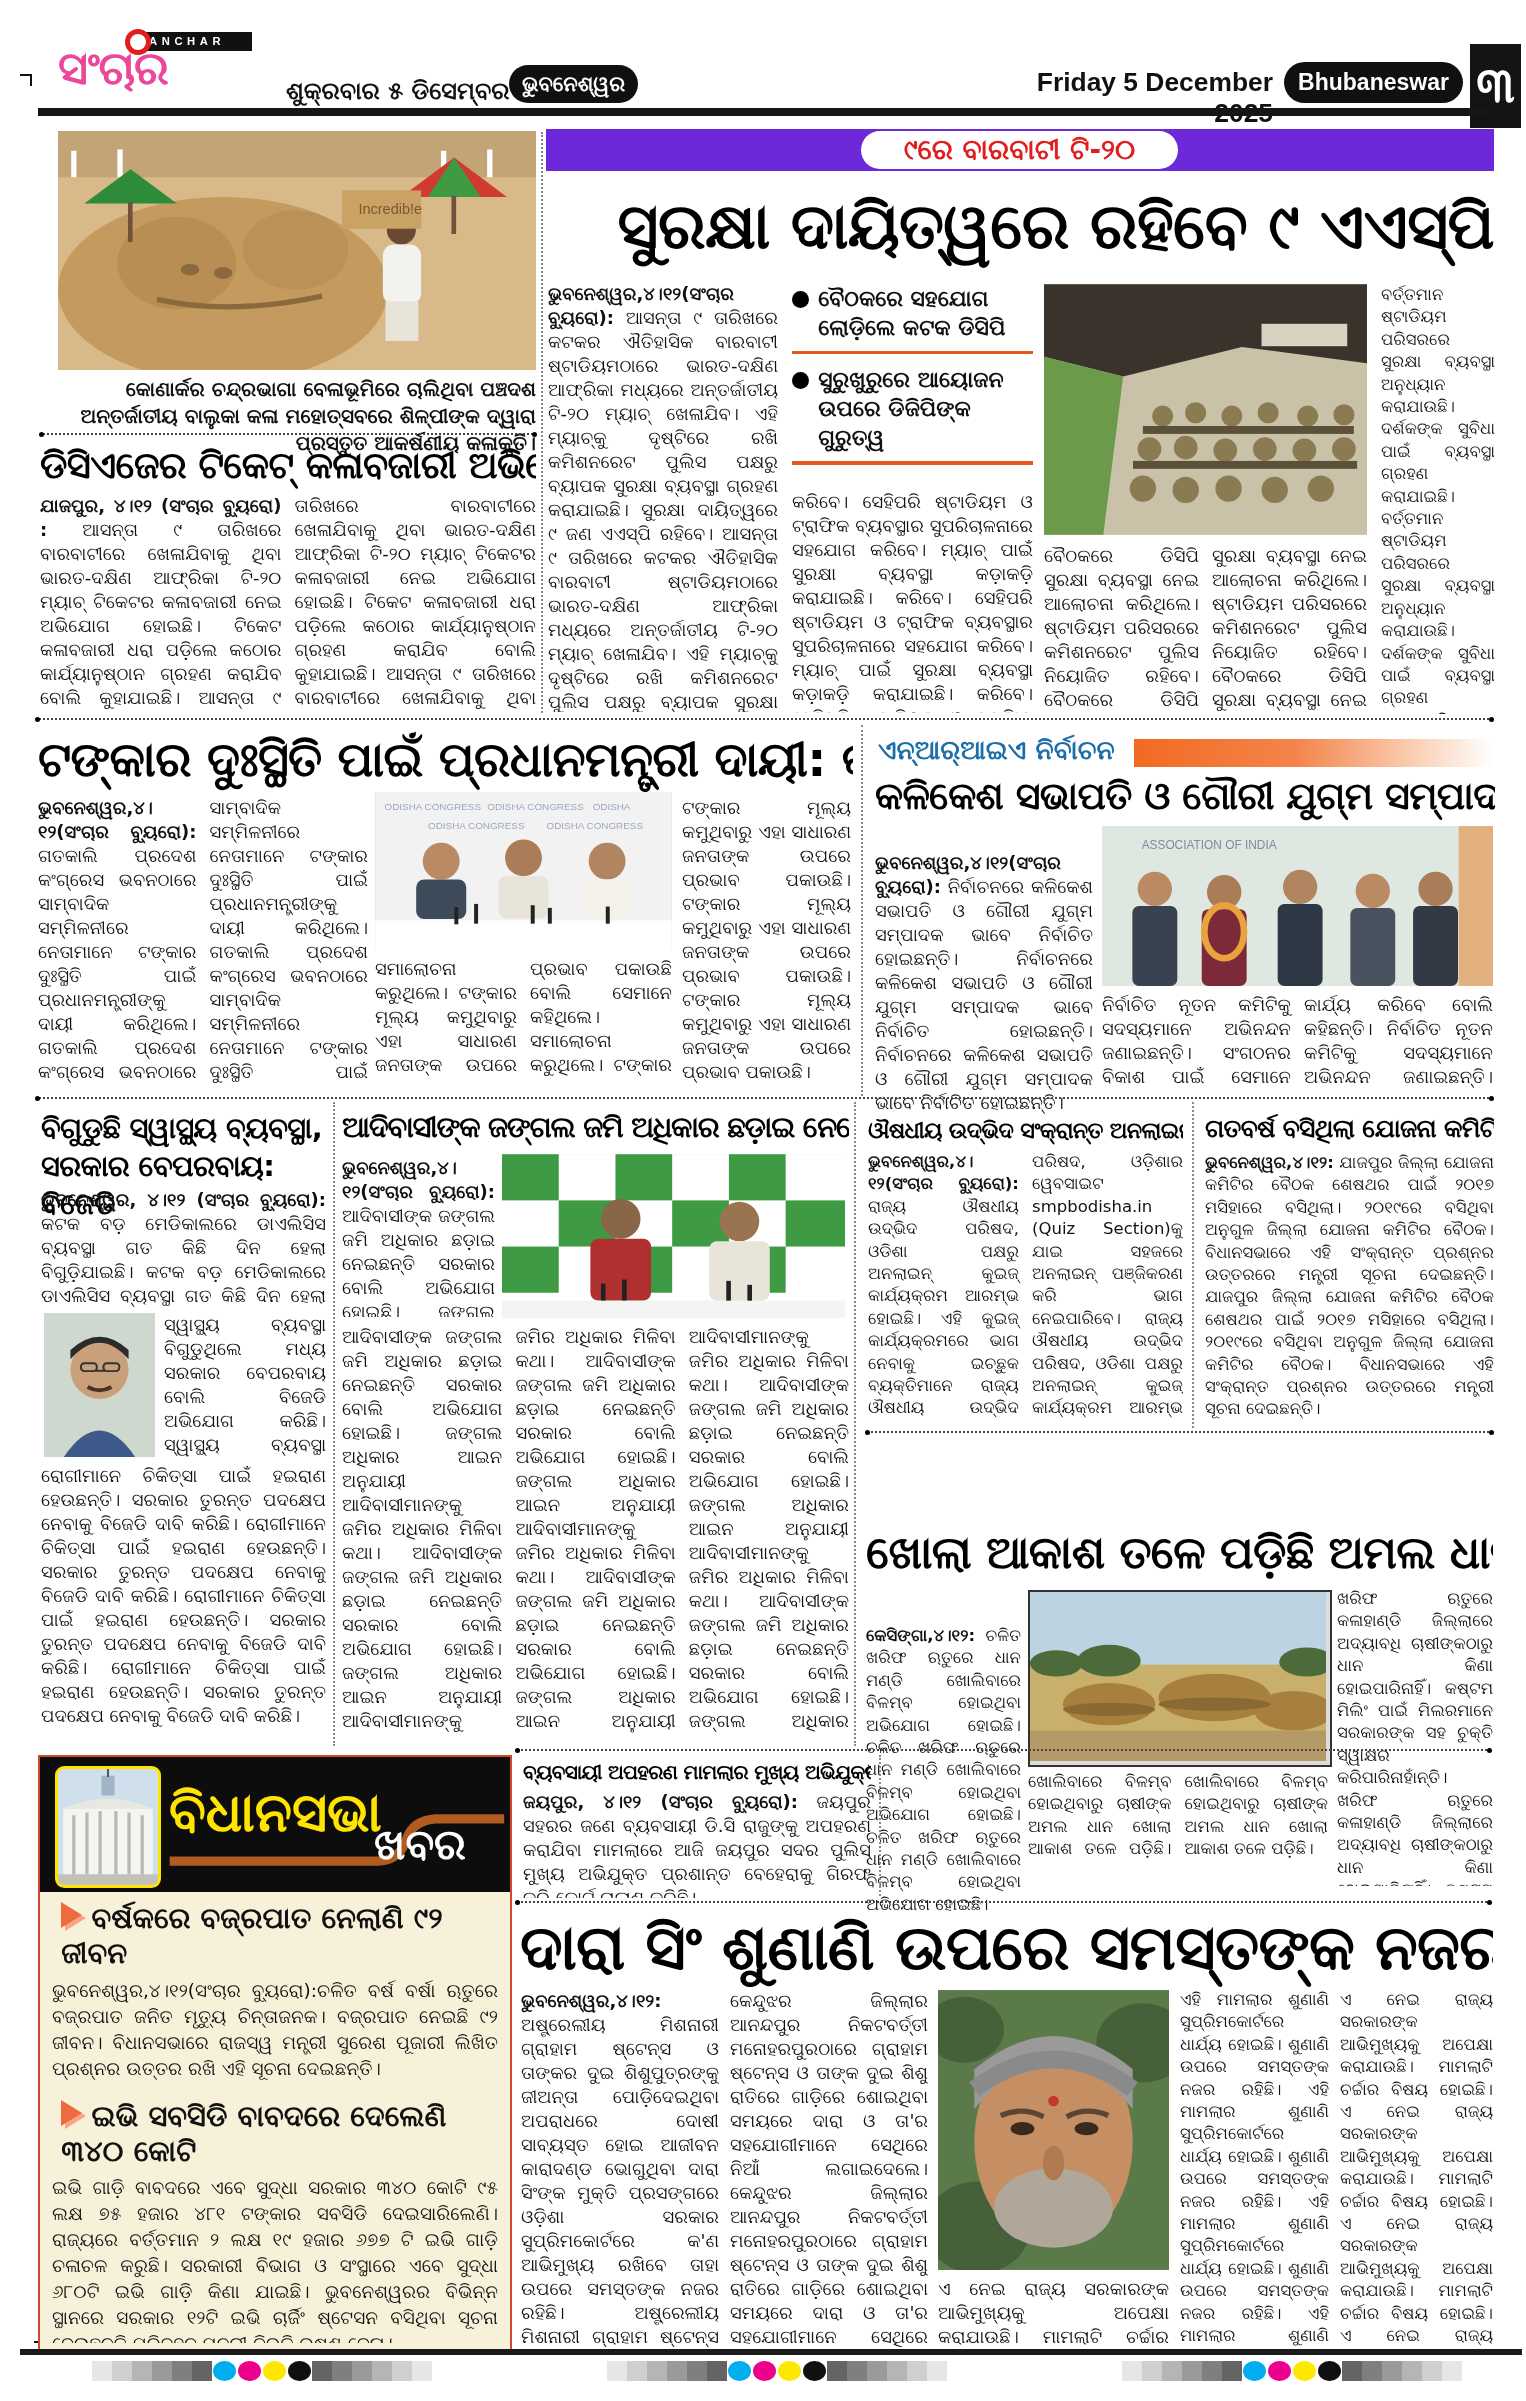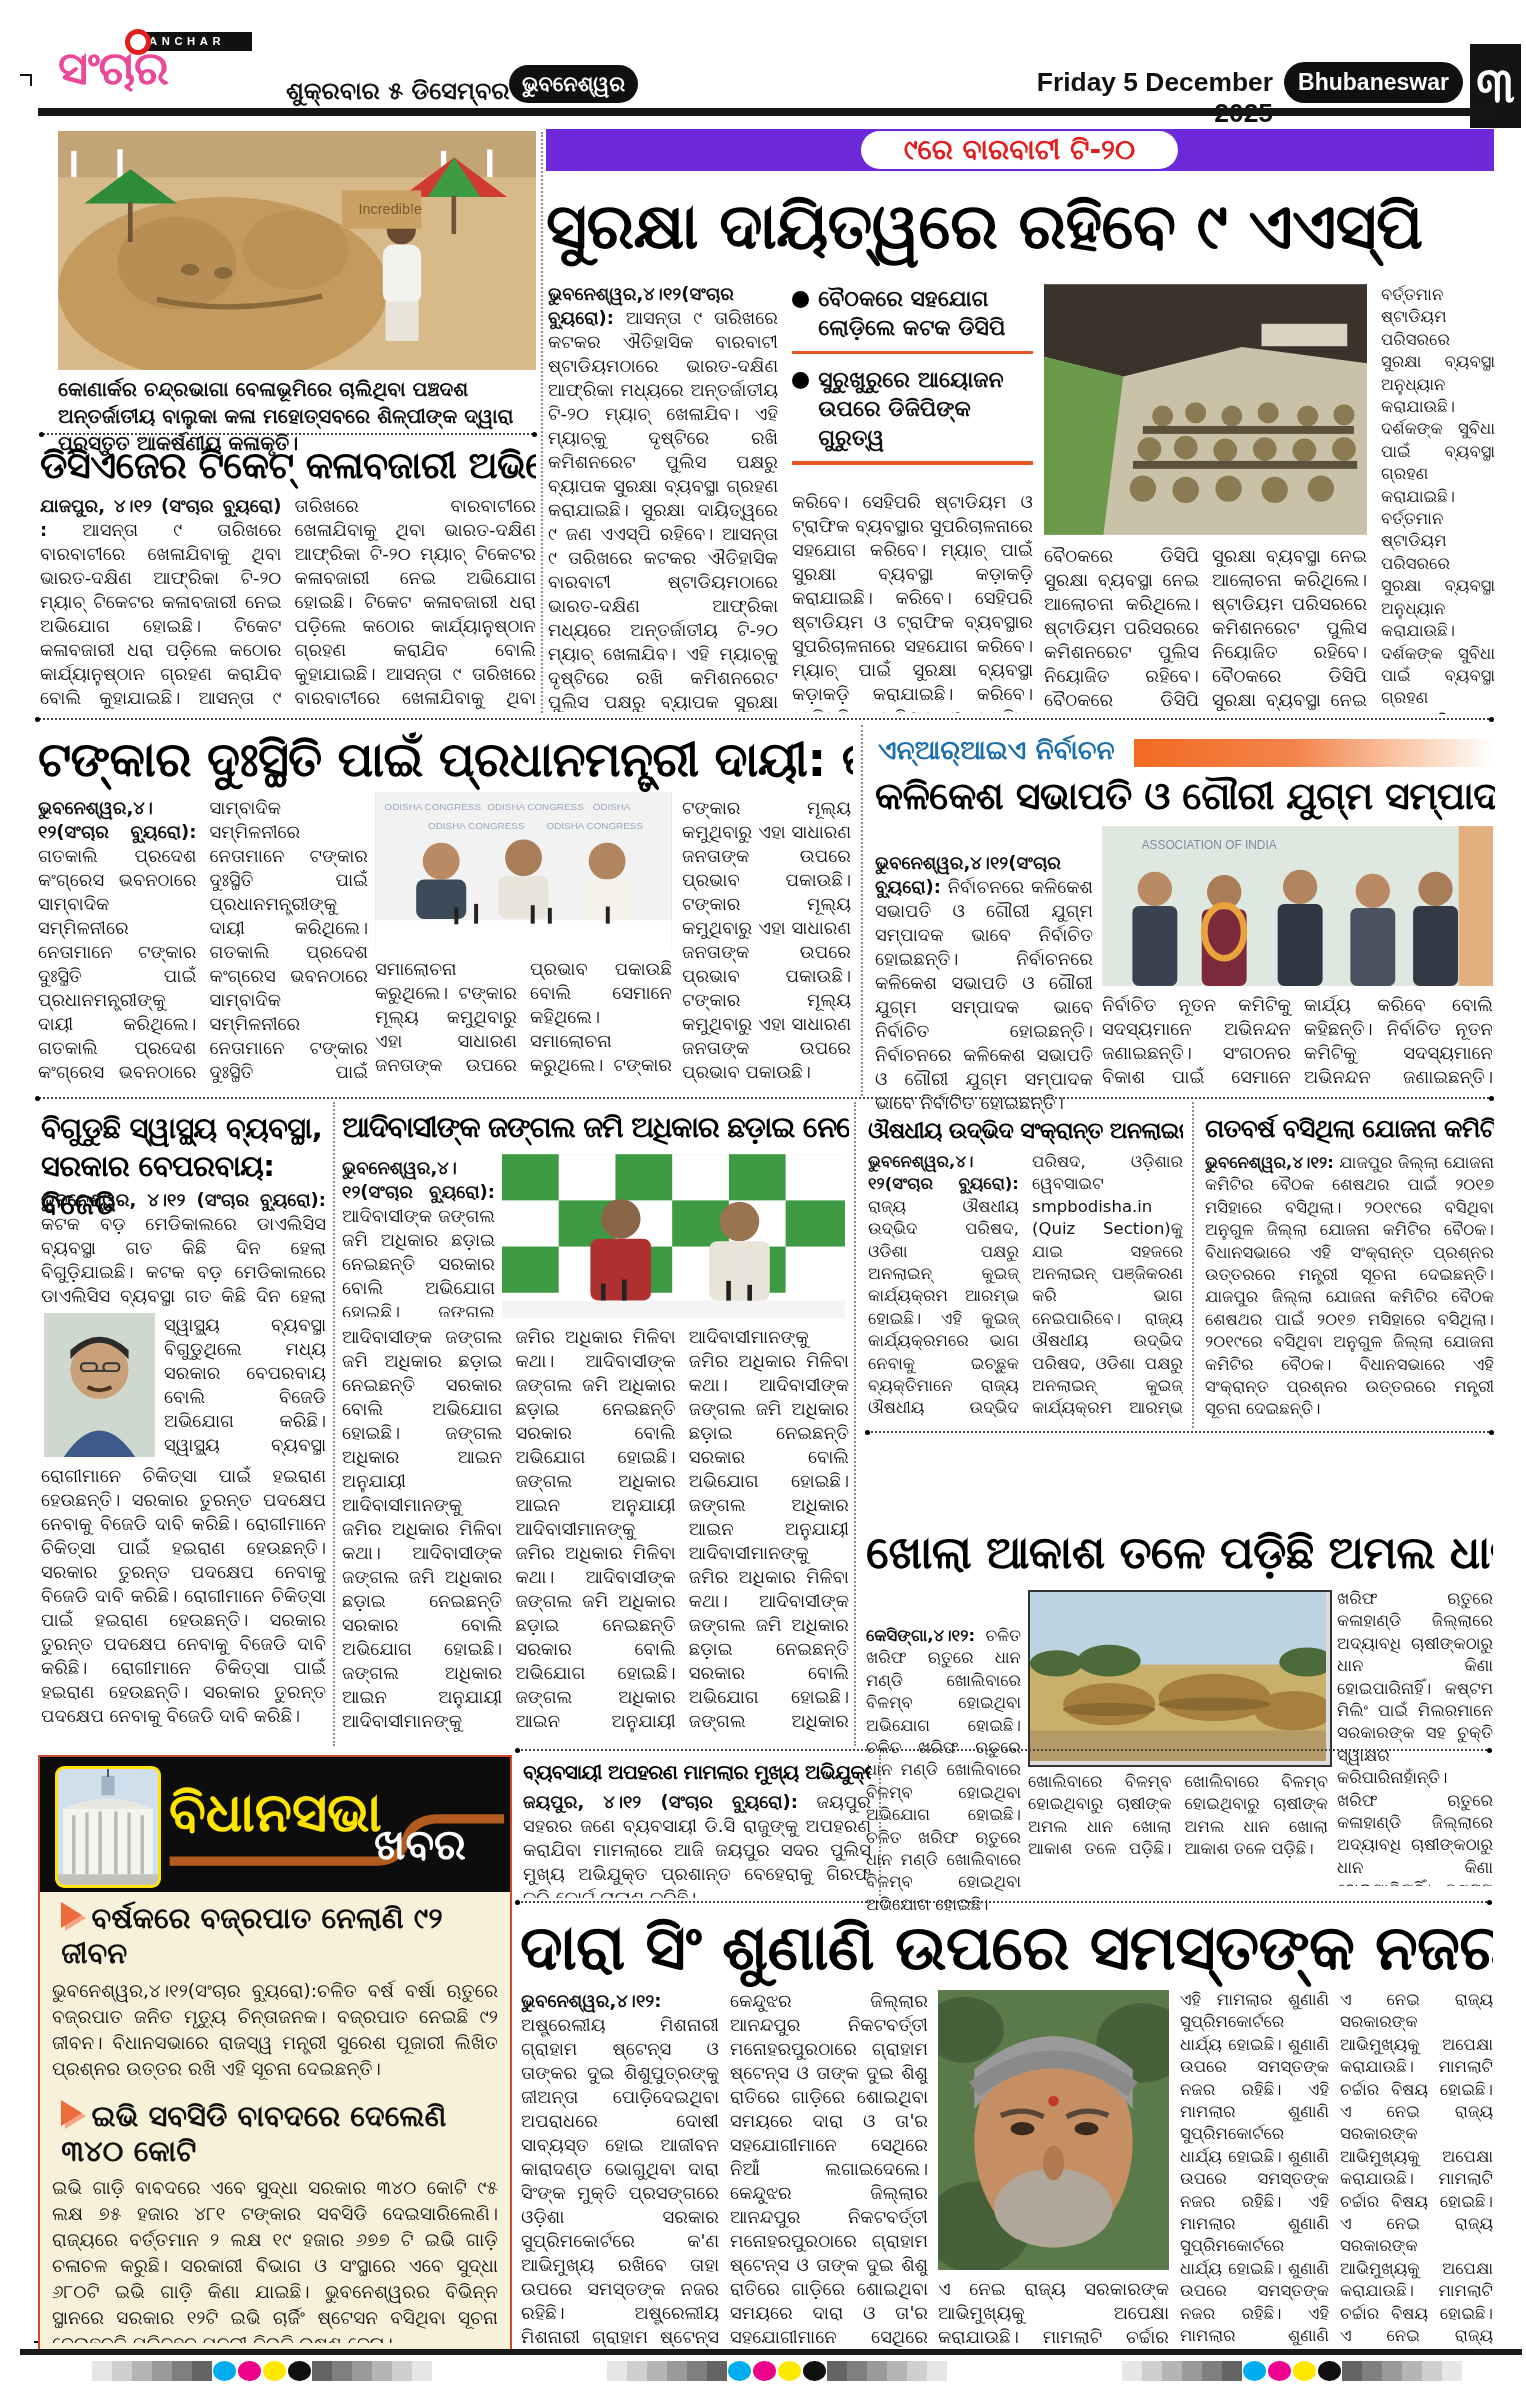--- a/index.html
+++ b/index.html
@@ -6,21 +6,21 @@
   .page{position:relative;width:1526px;height:2401px;background:#fff;overflow:hidden;
         font-family:"DejaVu Sans","Liberation Sans",sans-serif;color:#111;}
   .abs{position:absolute;}
   .bt{font-size:18px;line-height:24px;text-align:justify;overflow:hidden;}
   .bt b{font-weight:bold;}
   .bts{font-size:16.5px;line-height:22.4px;text-align:justify;overflow:hidden;}
   .cols2{column-count:2;column-gap:13.2px;}
   .cols3{column-count:3;column-gap:13.2px;}
   .hl{font-weight:800;color:#000;letter-spacing:-0.7px;}
   .nowrap{white-space:nowrap;overflow:hidden;}
-  .ctr{text-align:left;}
+  .ctr{text-align:right;}
   .hrule{border-top:2px dotted #444;height:0;}
   .hrule:before,.hrule:after{content:"";position:absolute;top:-3.3px;width:5.3px;height:5.3px;border-radius:50%;background:#000;}
   .hrule:before{left:-1.3px;} .hrule:after{right:-1.3px;}
   .vrule{border-left:2px dotted #8a8a8a;width:0;}
   .pill{background:#101010;color:#fff;border-radius:22.4px;text-align:center;font-weight:bold;}
   .photo{overflow:hidden;background:#ddd;}
   .photo svg{display:block;}
   .blue-banner{background:#6d28d9;}
   .banner-pill{background:#fff;border-radius:22.4px;color:#e11d1d;font-weight:800;text-align:center;}
   .bullet{display:flex;gap:9.2px;align-items:flex-start;font-size:22px;line-height:29px;font-weight:800;}

